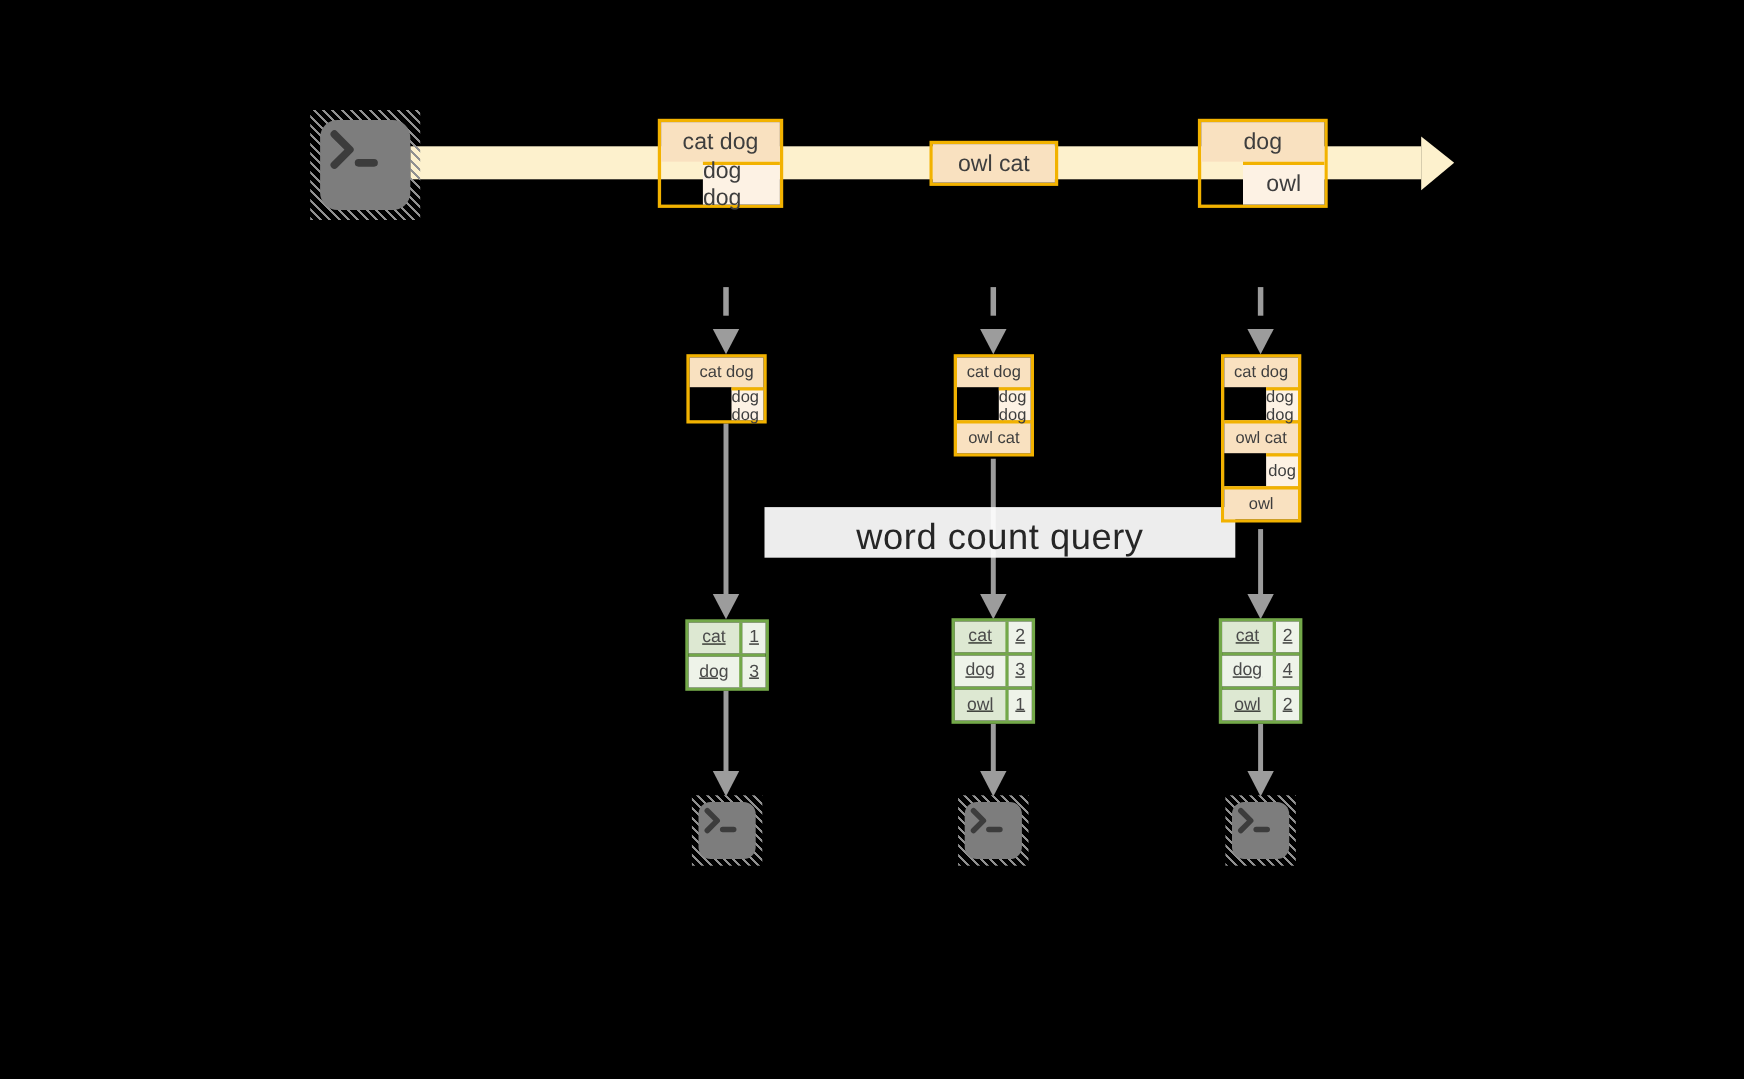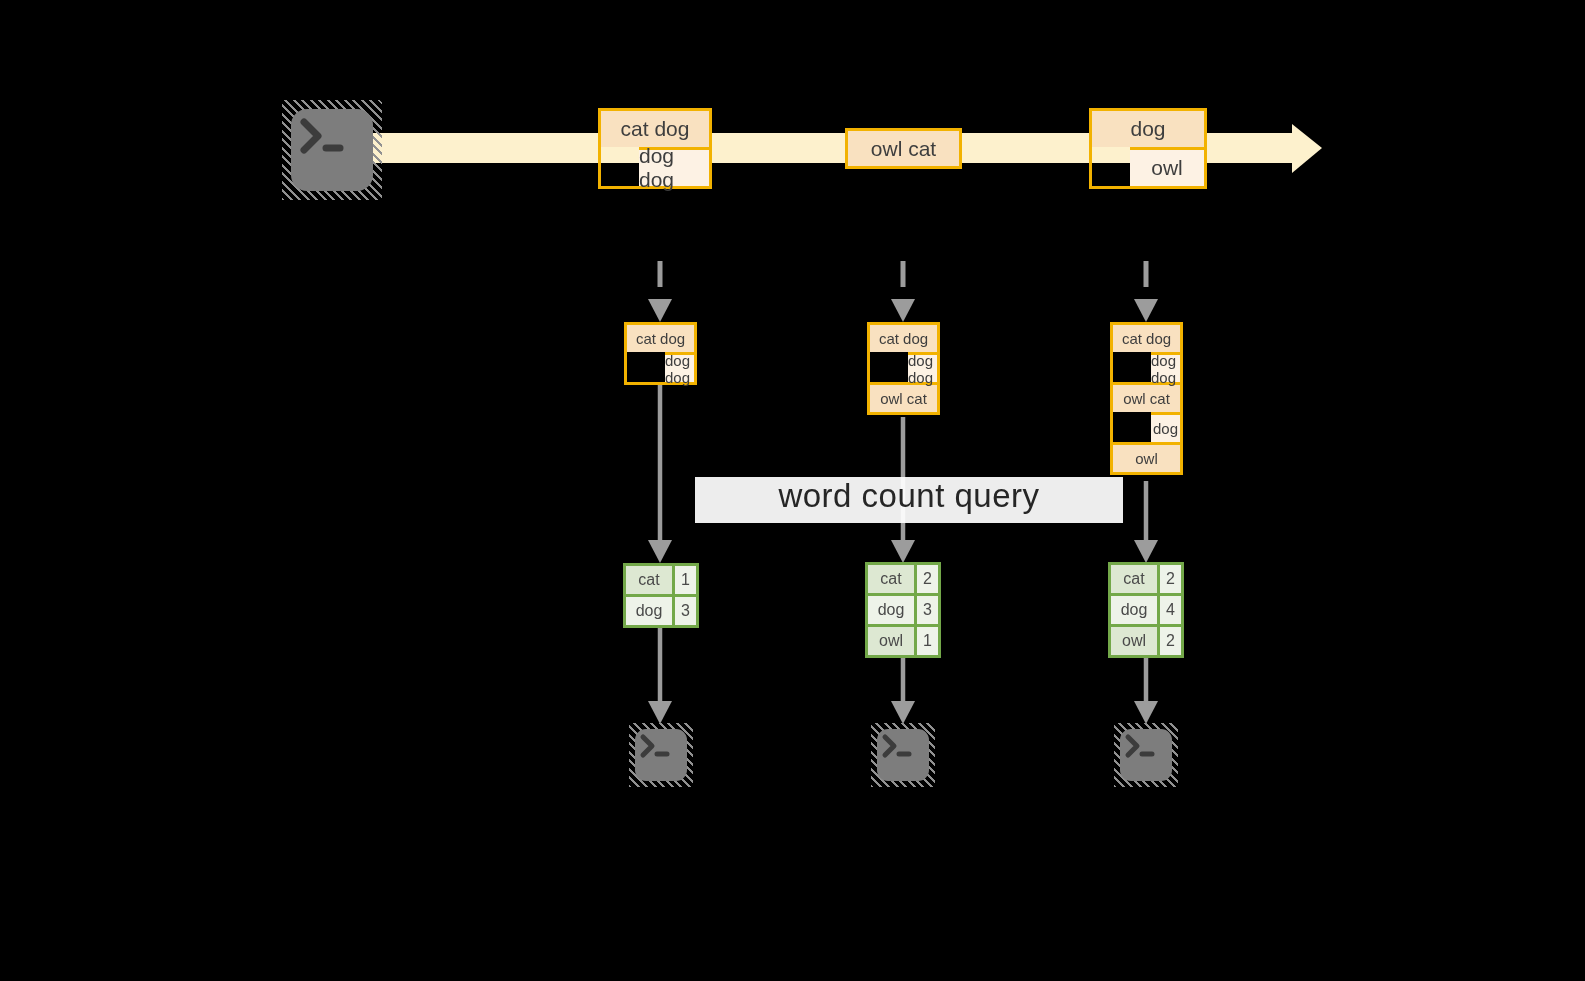--- a/index.html
+++ b/index.html
@@ -23,32 +23,32 @@
   .msgbox{position:absolute;border:3px solid var(--orange);z-index:3;}
   .msgrow{display:flex;align-items:center;justify-content:center;color:var(--ink);}
   .msgrow + .msgrow{border-top:3px solid var(--orange);}
   .msgrow.big{height:36px;font-size:21px;}
   .msgrow.one{height:35px;font-size:21px;}
   .msgrow.small{height:27px;font-size:15px;}
   .dark{background:var(--peach-dark);}
   .light{background:var(--peach-light);margin-left:38px;}
 
   
-  .counts{position:absolute;border:3px solid var(--green);z-index:3;}
+  .counts{position:absolute;border:3px solid var(--green);z-index:3;text-decoration:underline;}
   .crow{display:flex;}
   .crow + .crow{border-top:3px solid var(--green);}
   .cword{width:46px;height:28px;border-right:3px solid var(--green);
          display:flex;align-items:center;justify-content:center;font-size:16px;color:#4a4a4a;}
   .cnum{width:21px;height:28px;display:flex;align-items:center;justify-content:center;
         font-size:16px;color:#4a4a4a;}
 
   
   .queryband{position:absolute;left:695px;top:461px;width:428px;height:46px;
              background:rgba(255,255,255,0.93);z-index:2;
-             display:flex;align-items:flex-start;justify-content:center;margin-top:16px;}
+             display:flex;align-items:flex-end;justify-content:center;}
   .queryband span{font-size:33px;color:#262626;letter-spacing:.5px;}
 
   
   .term{position:absolute;z-index:3;
         background:repeating-linear-gradient(45deg,#919191 0 2px,transparent 2px 6px);}
   .term .body{position:absolute;background:#7d7d7d;}
   .term.src{left:282px;top:100px;width:100px;height:100px;}
   .term.src .body{left:9px;top:9px;right:9px;bottom:9px;border-radius:16px;}
   .term.sink{width:64px;height:64px;}
   .term.sink .body{left:6px;top:6px;right:6px;bottom:6px;border-radius:11px;}

